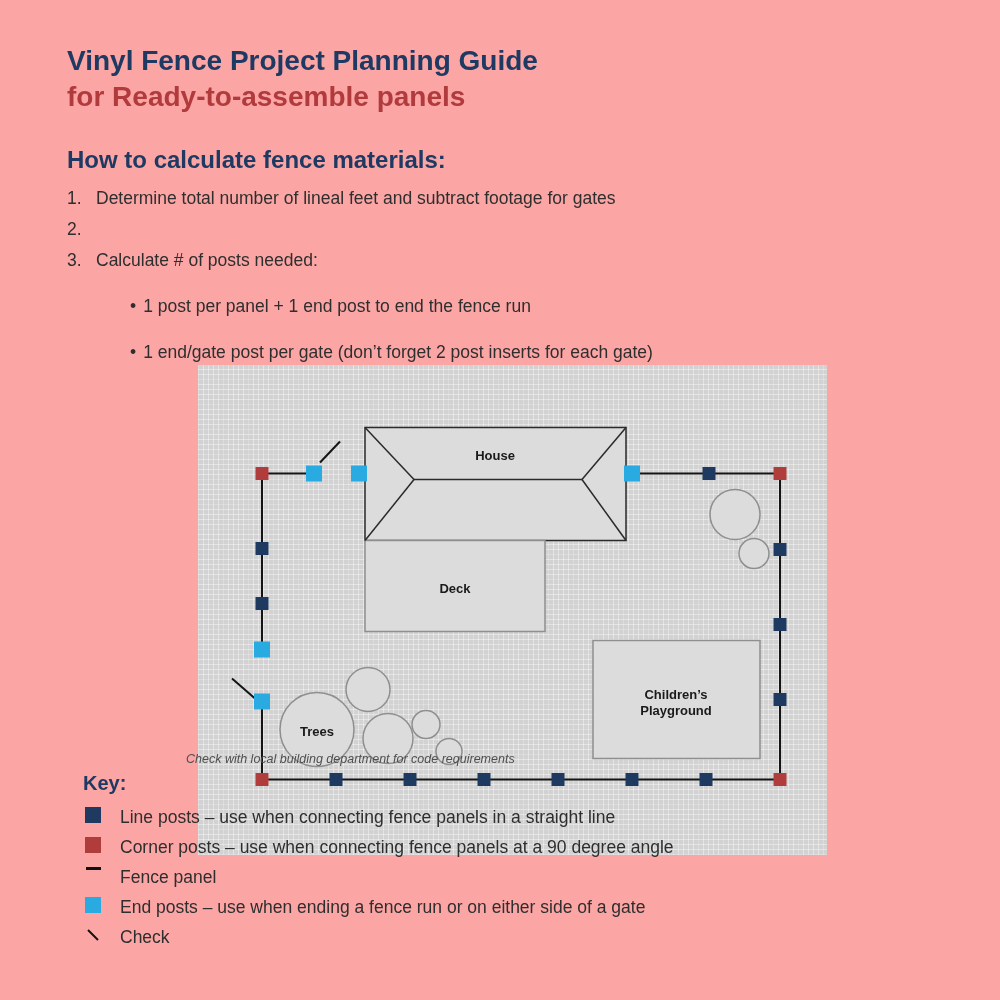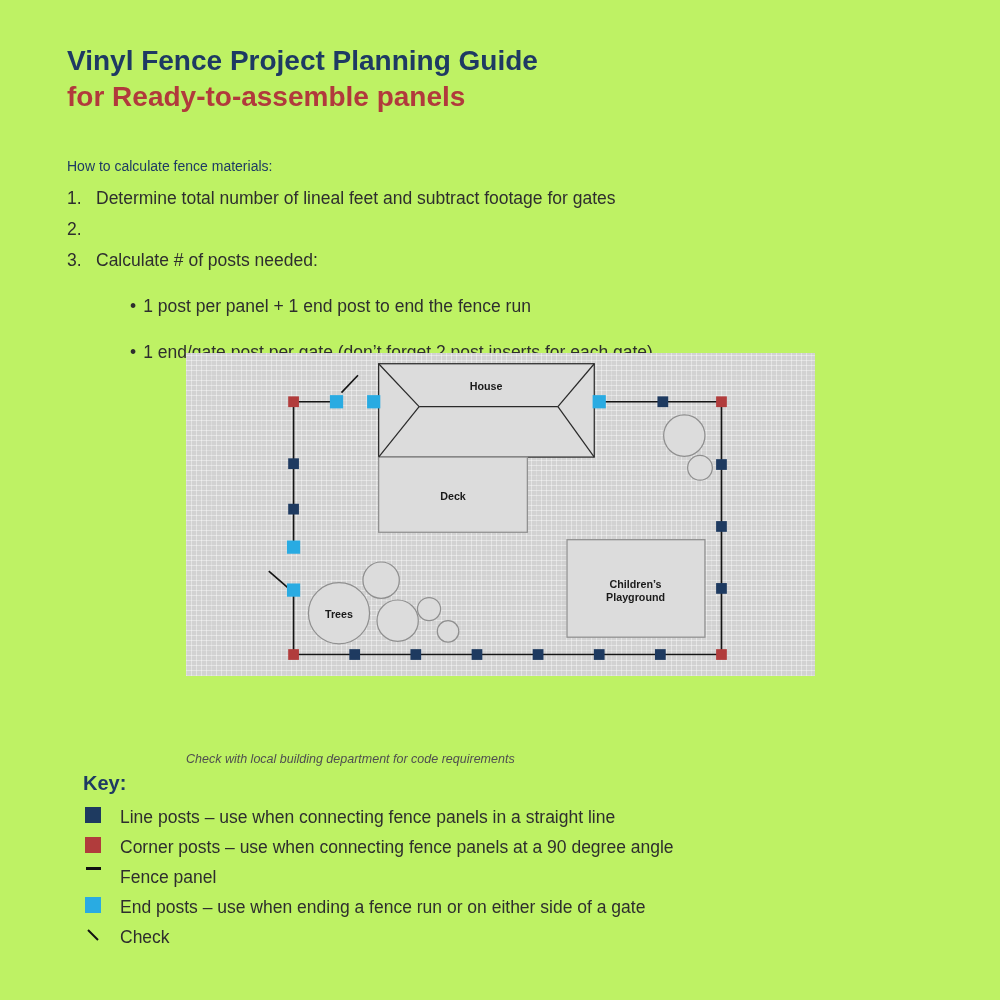--- a/index.html
+++ b/index.html
@@ -1,34 +1,34 @@
 <!DOCTYPE html>
 <html><head>
 <meta charset="utf-8">
 <style>
   html,body{margin:0;padding:0;background:#ffffff;}
   .page{
-    position:relative;width:1000px;height:1000px;background:#bef264;overflow:hidden;
+    position:relative;width:1000px;height:1000px;background:#fca5a5;overflow:hidden;
     font-family:"Liberation Sans",sans-serif;color:#2e2e2e;
   }
   
   .hdr{position:absolute;left:67px;top:44px;}
   .hdr h1{margin:0;font-size:28px;line-height:34px;font-weight:700;color:#1e3a63;white-space:nowrap;}
   .hdr h2{margin:2px 0 0;font-size:28px;line-height:34px;font-weight:700;color:#b13a3c;white-space:nowrap;}
   
   .instructions{position:absolute;left:67px;top:142px;width:910px;}
-  .instructions h3{margin:16px 0 13px;font-size:14px;font-weight:400;color:#1e3a63;}
+  .instructions h3{margin:4px 0 13px;font-size:24px;font-weight:700;color:#1e3a63;}
   .step{display:flex;font-size:17.5px;line-height:22px;margin-bottom:9px;color:#2e2e2e;}
   .step .num{flex:none;width:29px;}
   .step .stext{white-space:nowrap;}
   .bullet{display:flex;margin-left:34px;white-space:nowrap;margin-top:24px;}
   .bullet::before{content:"\2022";margin-right:7px;}
   
   .plan{
-    position:absolute;left:186px;top:353px;width:629px;height:323px;margin:0;
+    position:absolute;left:186px;top:353px;width:629px;height:490px;margin:12px;
     background-color:#d2d2d2;
     background-image:
       repeating-linear-gradient(90deg, rgba(255,255,255,0.40) 0, rgba(255,255,255,0.40) 1px, transparent 1px, transparent 5px),
       repeating-linear-gradient(0deg,  rgba(255,255,255,0.40) 0, rgba(255,255,255,0.40) 1px, transparent 1px, transparent 5px),
       repeating-linear-gradient(90deg, rgba(150,150,150,0.22) 0, rgba(150,150,150,0.22) 1px, transparent 1px, transparent 25px),
       repeating-linear-gradient(0deg,  rgba(150,150,150,0.22) 0, rgba(150,150,150,0.22) 1px, transparent 1px, transparent 25px);
   }
   .plan svg{position:absolute;left:0;top:0;width:100%;height:100%;}
   .plan-label{font-family:"Liberation Sans",sans-serif;font-size:13px;font-weight:700;fill:#1a1a1a;}
   .caption{position:absolute;left:186px;top:752px;width:629px;text-align:left;

